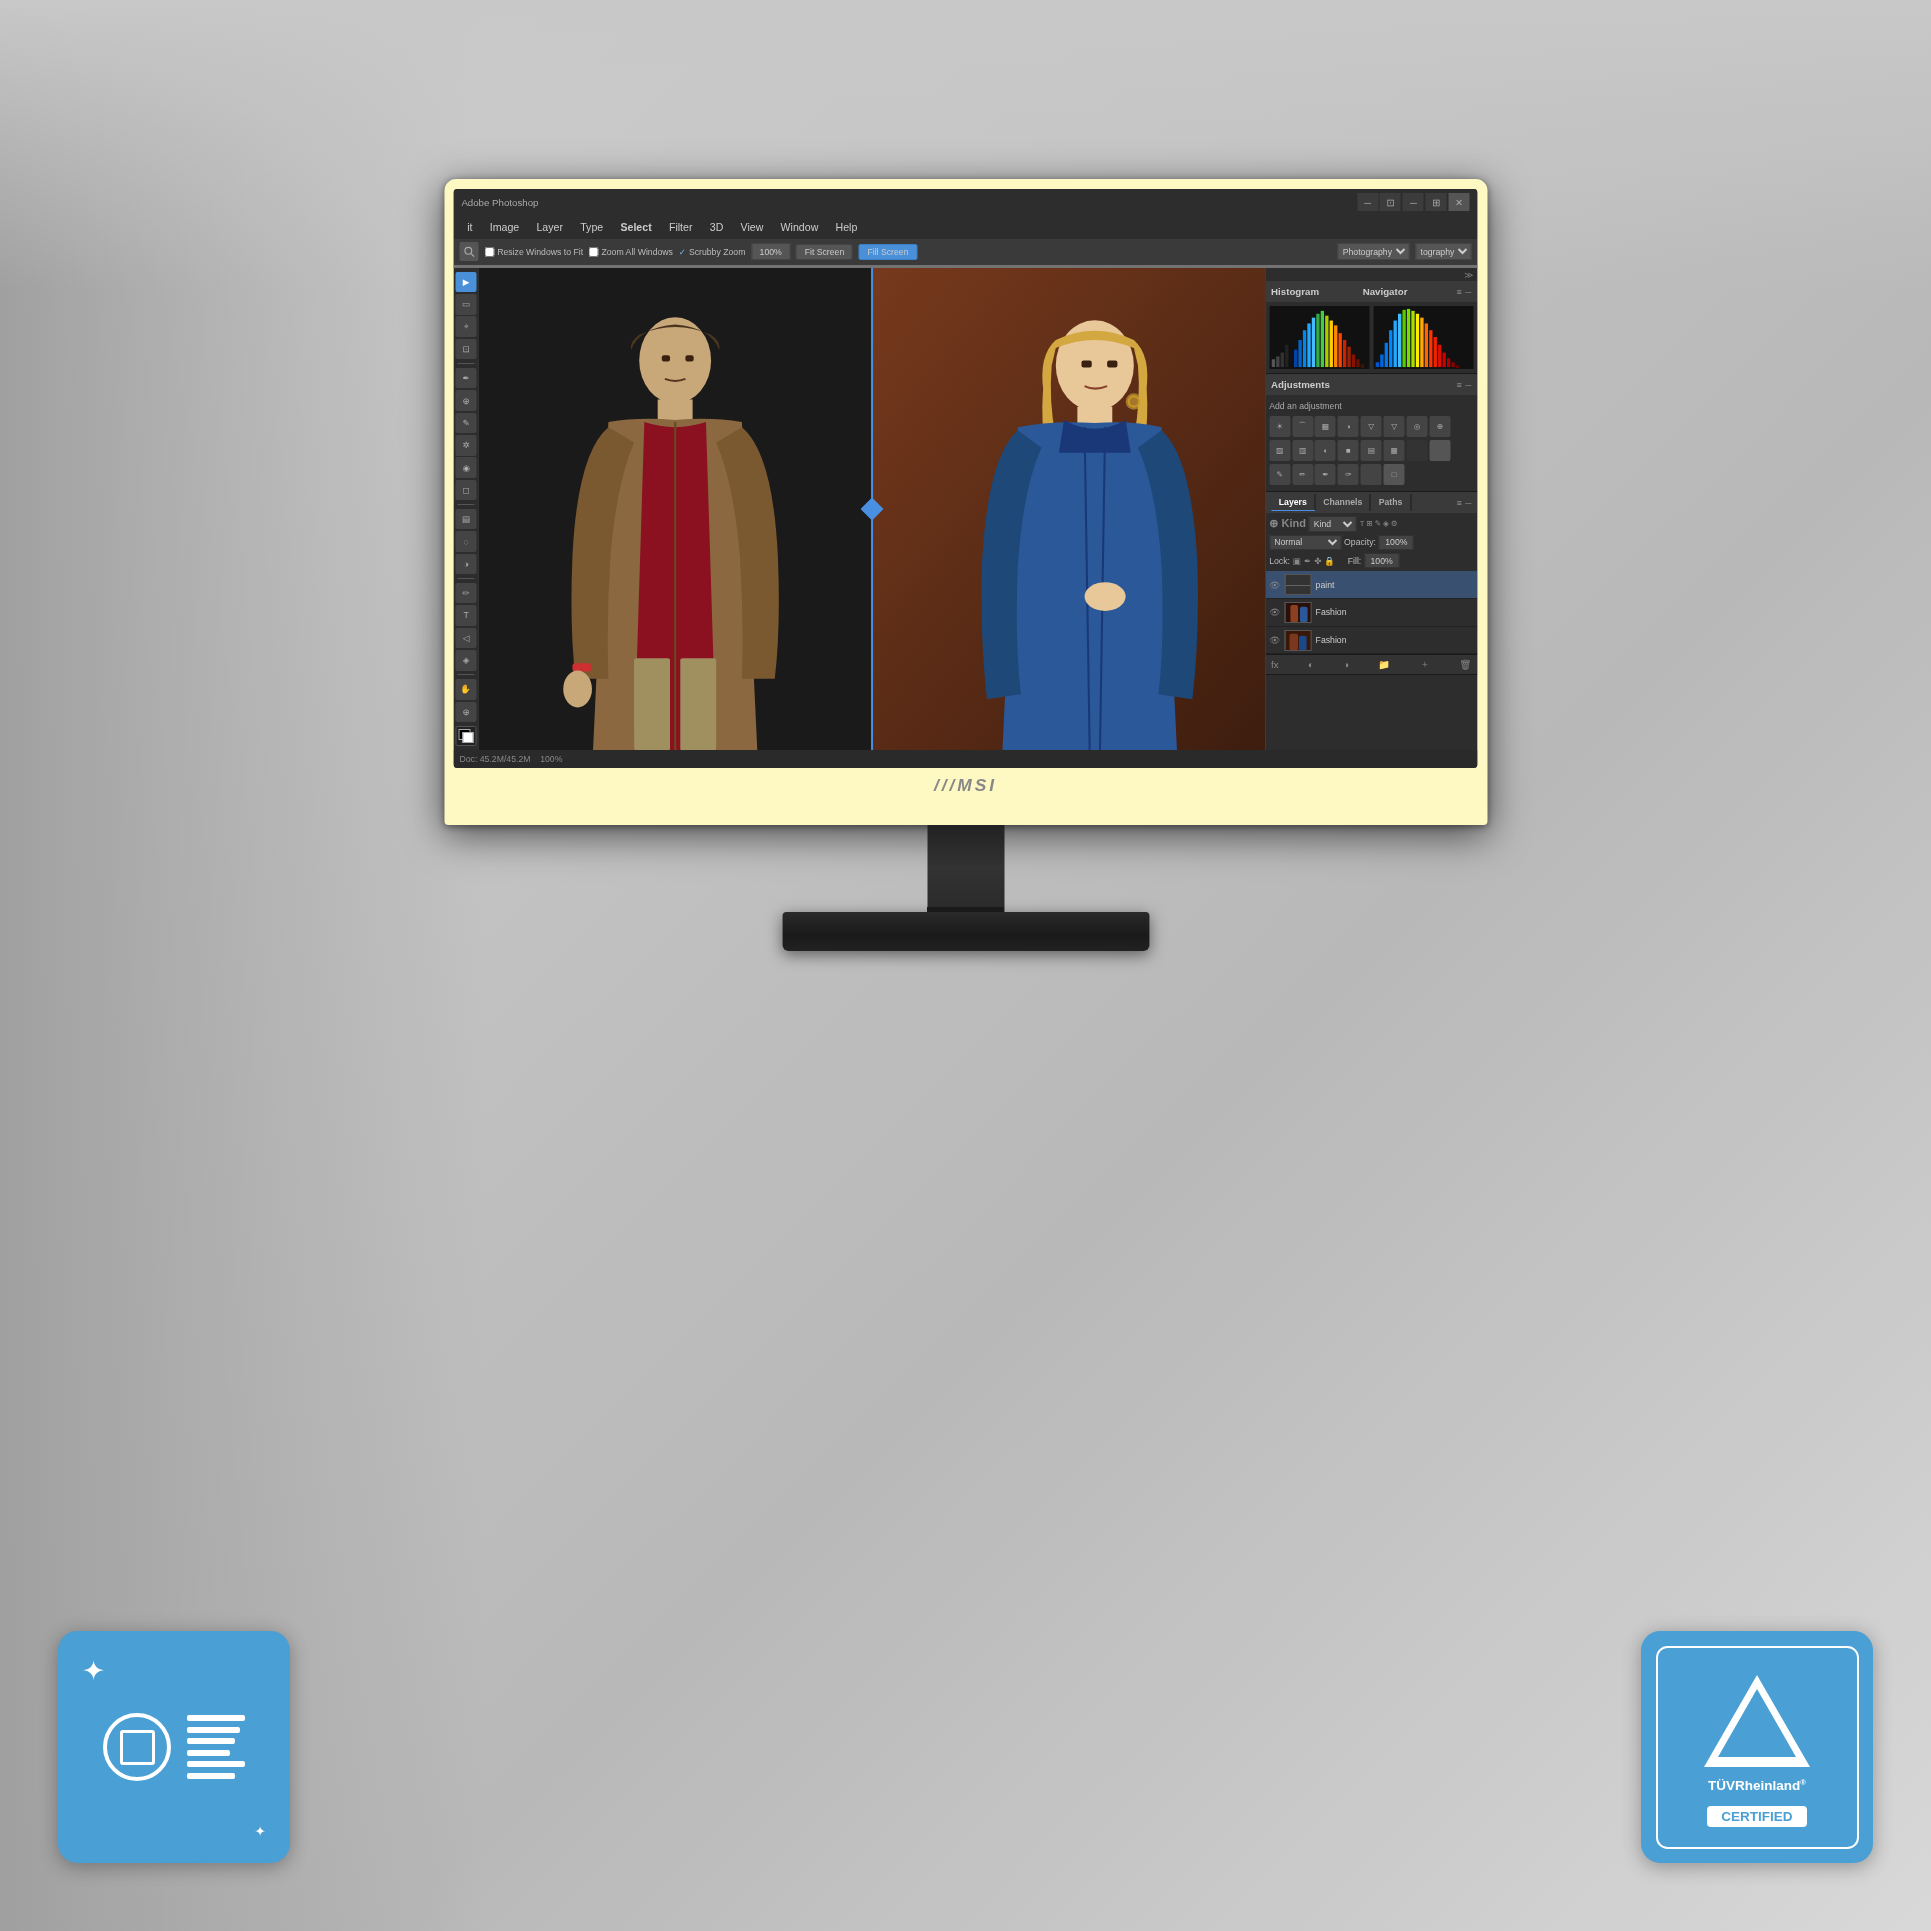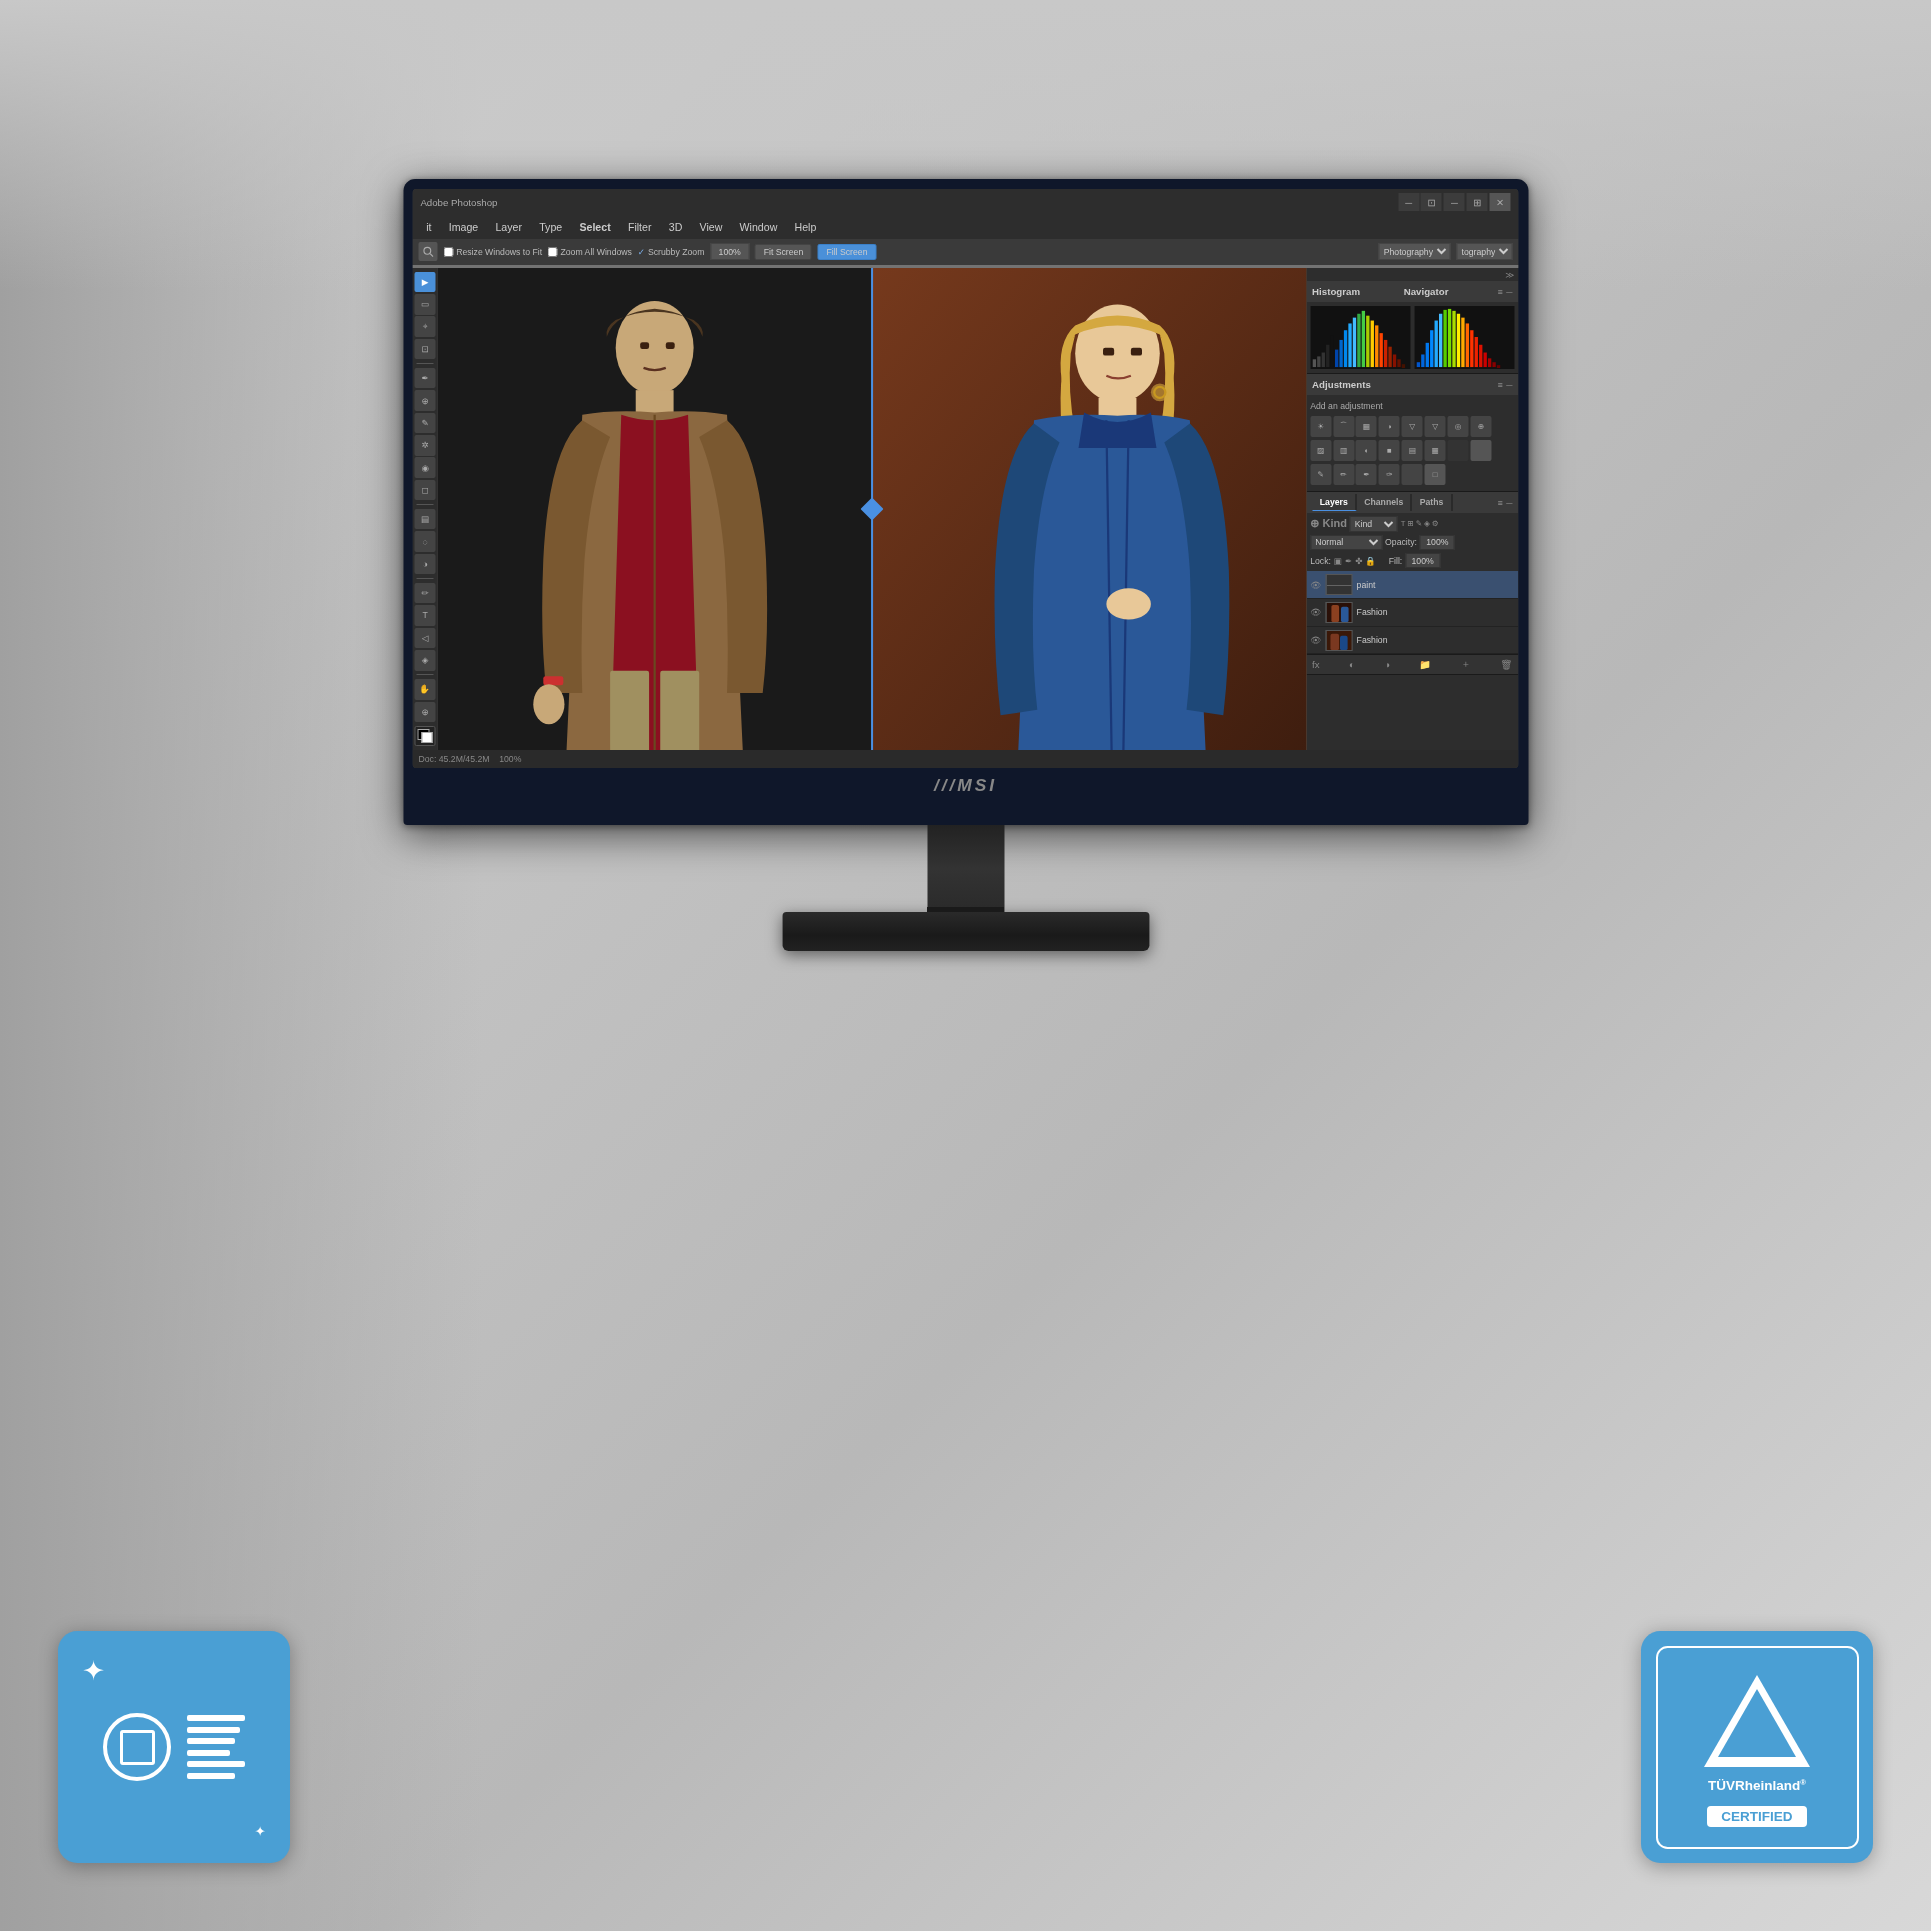--- a/index.html
+++ b/index.html
@@ -34,22 +34,22 @@
       top: 179px;
       left: 50%;
       transform: translateX(-50%);
       display: flex;
       flex-direction: column;
       align-items: center;
     }
 
     
     .monitor-bezel {
-      width: 1125px;
-      background: #0f172a;
+      width: 1043px;
+      background: #fef9c3;
       border-radius: 11.6px 11.6px 3.9px 3.9px;
       padding: 9.7px 9.7px 29px 9.7px;
       box-shadow: 0 9.7px 39px rgba(0,0,0,0.6), 0 1.9px 7.7px rgba(0,0,0,0.4);
       position: relative;
     }
 
     
     .monitor-screen {
       width: 100%;
       height: 579px;

